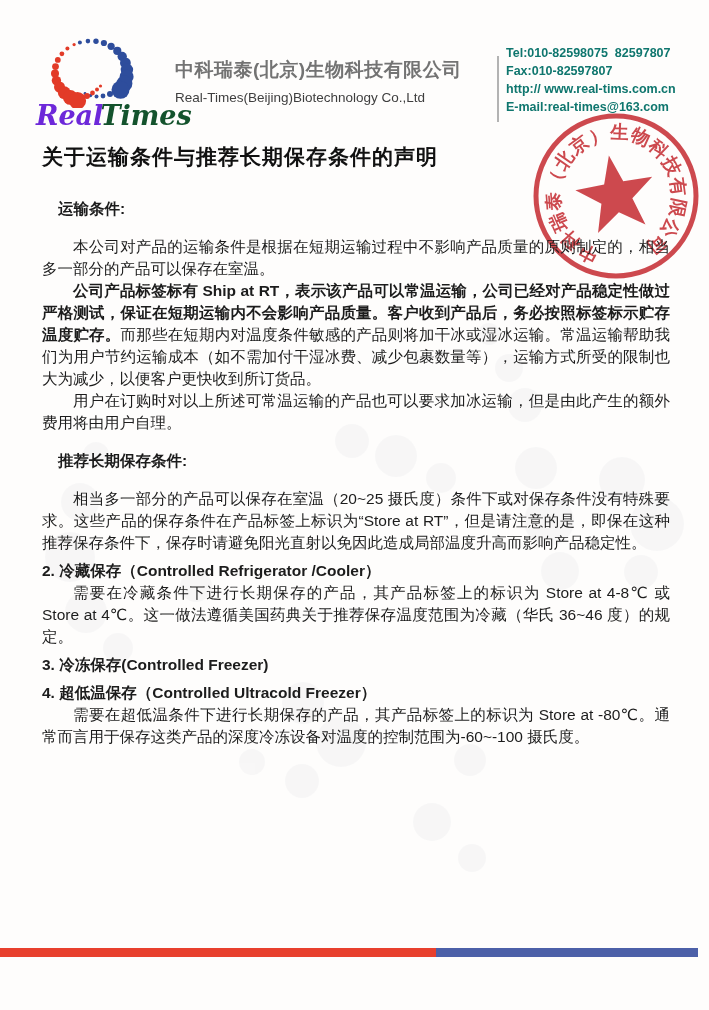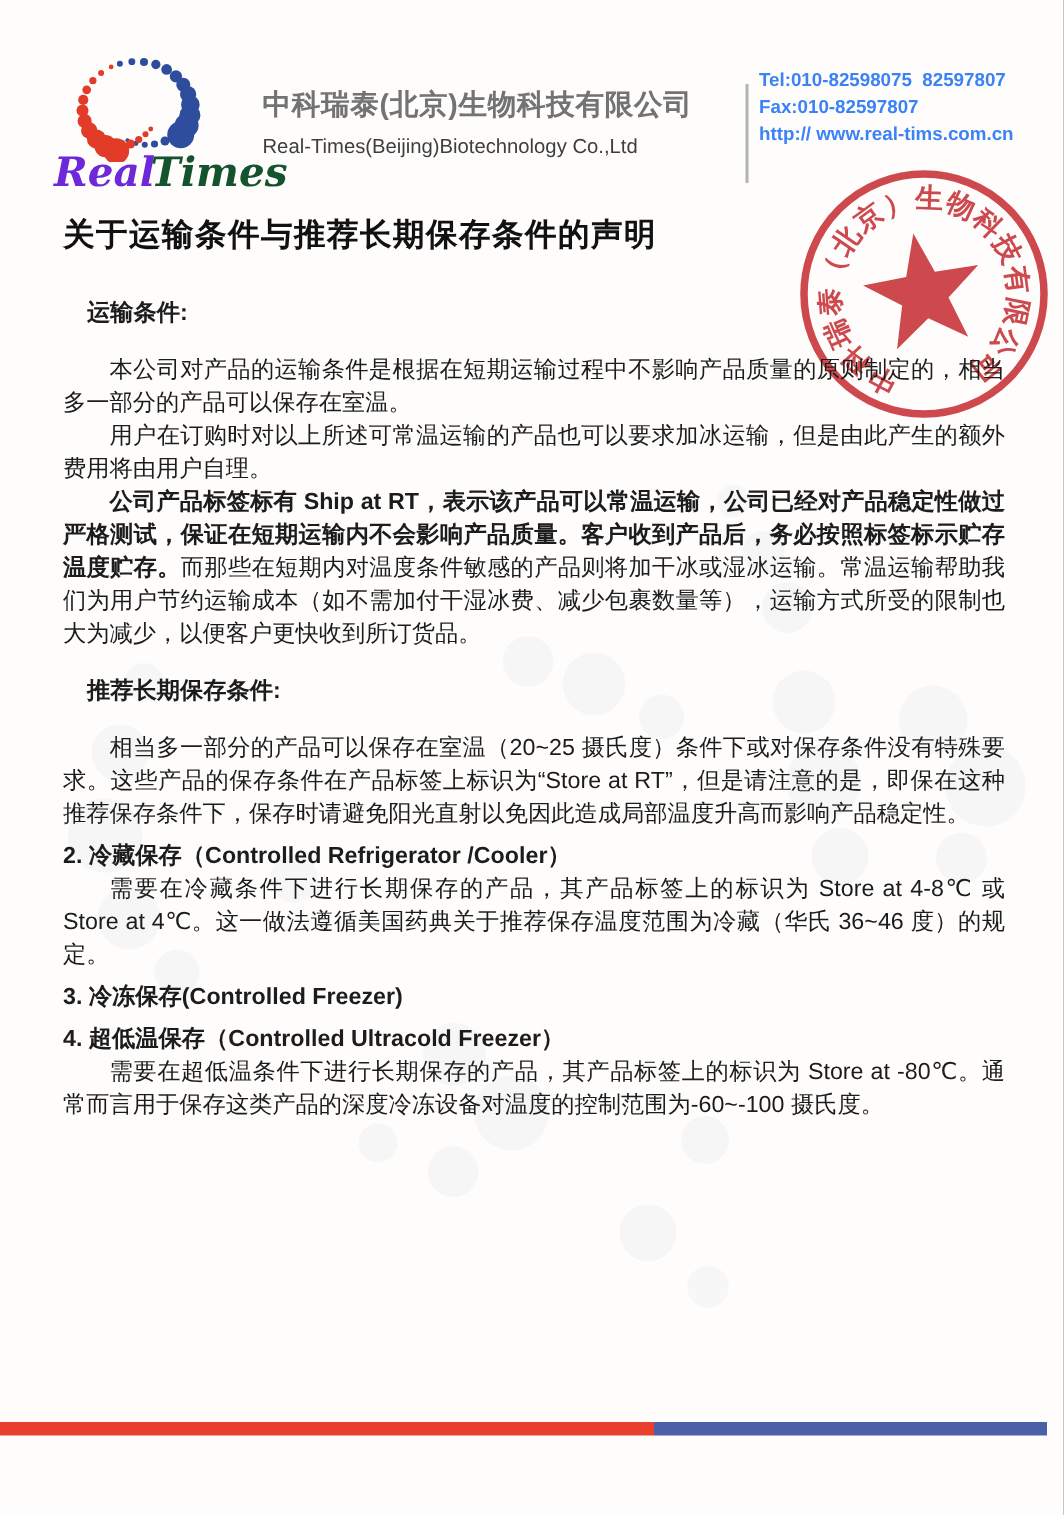--- a/index.html
+++ b/index.html
@@ -14,21 +14,21 @@
   .logo-text{
     position:absolute;left:36px;top:101px;
     font-family:"DejaVu Serif","Liberation Serif",serif;
     font-style:italic;font-weight:bold;font-size:27px;line-height:30px;letter-spacing:0;
   }
   .logo-text .real{color:#6d28d9;}
   .logo-text .times{color:#14532d;margin-left:-3px;}
   .company-cn{position:absolute;left:175px;top:57px;font-size:19px;font-weight:bold;color:#737373;letter-spacing:.5px;}
   .company-en{position:absolute;left:175px;top:90px;font-size:13.5px;color:#3e3e3e;}
   .vline{position:absolute;left:497px;top:56px;width:2px;height:66px;background:#b3b3b3;}
-  .contact{position:absolute;left:506px;top:44px;font-size:12.5px;line-height:18px;font-weight:bold;color:#3b82f6;}
+  .contact{position:absolute;left:506px;top:44px;font-size:12.5px;line-height:18px;font-weight:bold;color:#0f766e;}
   .contact div{white-space:pre;}
   
   .stamp{position:absolute;left:528px;top:108px;mix-blend-mode:multiply;opacity:.9;}
   
   .doc{position:absolute;left:42px;top:142px;width:628px;font-size:15.5px;line-height:22px;text-align:justify;}
   .doc-title{font-size:21px;font-weight:bold;letter-spacing:1px;line-height:30px;margin:0 0 26px 0;color:#111;}
   .sec-heading{font-weight:bold;margin:16px;}
   .doc p{margin:0;text-indent:2em;}
   .num-heading{font-weight:bold;margin:6px 0 0 0;}
   .b{font-weight:bold;}
@@ -116,20 +116,21 @@
 
   <div class="company-cn">中科瑞泰(北京)生物科技有限公司</div>
   <div class="company-en">Real-Times(Beijing)Biotechnology Co.,Ltd</div>
 
   <div class="vline"></div>
 
   <div class="contact">
     <div>Tel:010-82598075  82597807</div>
     <div>Fax:010-82597807</div>
     <div>http:// www.real-tims.com.cn</div>
+    <div>E-mail:real-times@163.com</div>
   </div>
 
   <svg class="stamp" width="176" height="176" viewBox="0 0 176 176">
     <g stroke="none" fill="none">
       <circle cx="88" cy="88" r="80" stroke="#c4242b" stroke-width="5" opacity="0.92"></circle>
       <g transform="rotate(-10 88 88)">
         <polygon fill="#c4242b" opacity="0.92" points="88,47 97.7,74.7 127,75.3 103.7,93.1 112.1,121.2 88,104.5 63.9,121.2 72.3,93.1 49,75.3 78.3,74.7"></polygon>
       </g>
       <g transform="rotate(-30 88 88)">
         <defs>
@@ -140,22 +141,22 @@
         </text>
       </g>
     </g>
   </svg>
 
   <div class="doc">
     <div class="doc-title">关于运输条件与推荐长期保存条件的声明</div>
 
     <div class="sec-heading">运输条件:</div>
     <p>本公司对产品的运输条件是根据在短期运输过程中不影响产品质量的原则制定的，相当多一部分的产品可以保存在室温。</p>
+    <p><span class="b">公司产品标签标有 Ship at RT，表示该产品可以常温运输，公司已经对产品稳定性做过严格测试，保证在短期运输内不会影响产品质量。客户收到产品后，务必按照标签标示贮存温度贮存。</span><span>而那些在短期内对温度条件敏感的产品则将加干冰或湿冰运输。常温运输帮助我们为用户节约运输成本（如不需加付干湿冰费、减少包裹数量等），运输方式所受的限制也大为减少，以便客户更快收到所订货品。</span></p>
     <p>用户在订购时对以上所述可常温运输的产品也可以要求加冰运输，但是由此产生的额外费用将由用户自理。</p>
-    <p><span class="b">公司产品标签标有 Ship at RT，表示该产品可以常温运输，公司已经对产品稳定性做过严格测试，保证在短期运输内不会影响产品质量。客户收到产品后，务必按照标签标示贮存温度贮存。</span><span>而那些在短期内对温度条件敏感的产品则将加干冰或湿冰运输。常温运输帮助我们为用户节约运输成本（如不需加付干湿冰费、减少包裹数量等），运输方式所受的限制也大为减少，以便客户更快收到所订货品。</span></p>
 
     <div class="sec-heading">推荐长期保存条件:</div>
 
     <p>相当多一部分的产品可以保存在室温（20~25 摄氏度）条件下或对保存条件没有特殊要求。这些产品的保存条件在产品标签上标识为“Store at RT”，但是请注意的是，即保在这种推荐保存条件下，保存时请避免阳光直射以免因此造成局部温度升高而影响产品稳定性。</p>
 
     <div class="num-heading">2. 冷藏保存（Controlled Refrigerator /Cooler）</div>
     <p>需要在冷藏条件下进行长期保存的产品，其产品标签上的标识为 Store at 4-8℃ 或 Store at 4℃。这一做法遵循美国药典关于推荐保存温度范围为冷藏（华氏 36~46 度）的规定。</p>
 
     <div class="num-heading">3. 冷冻保存(Controlled Freezer)</div>
 

